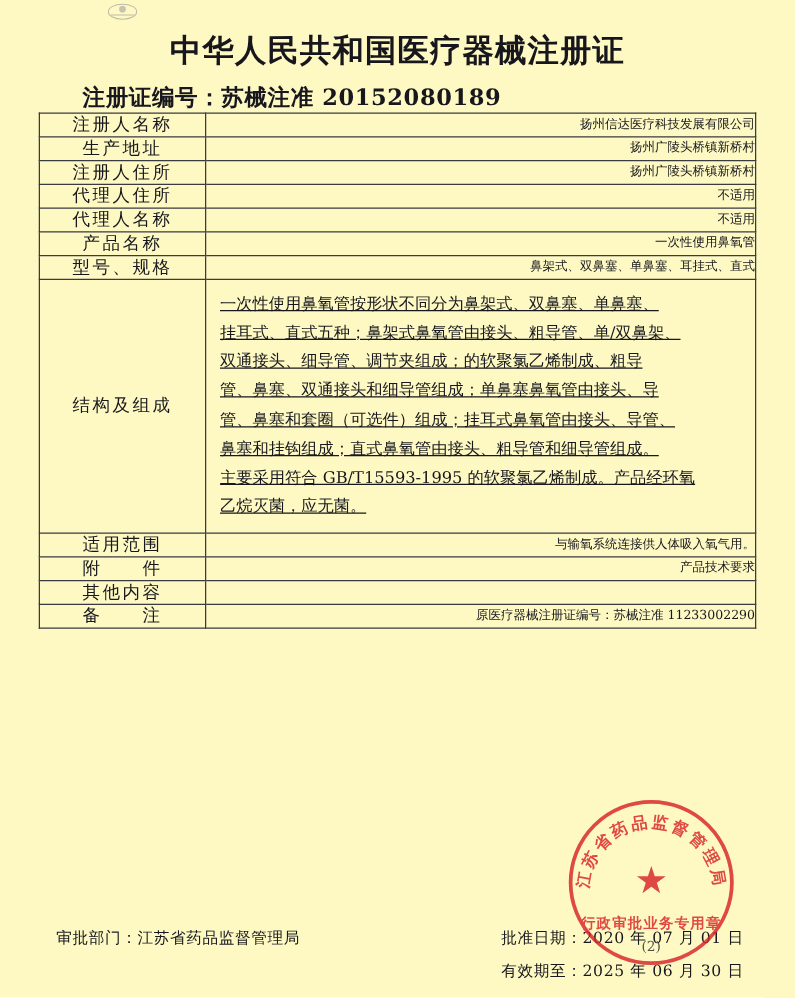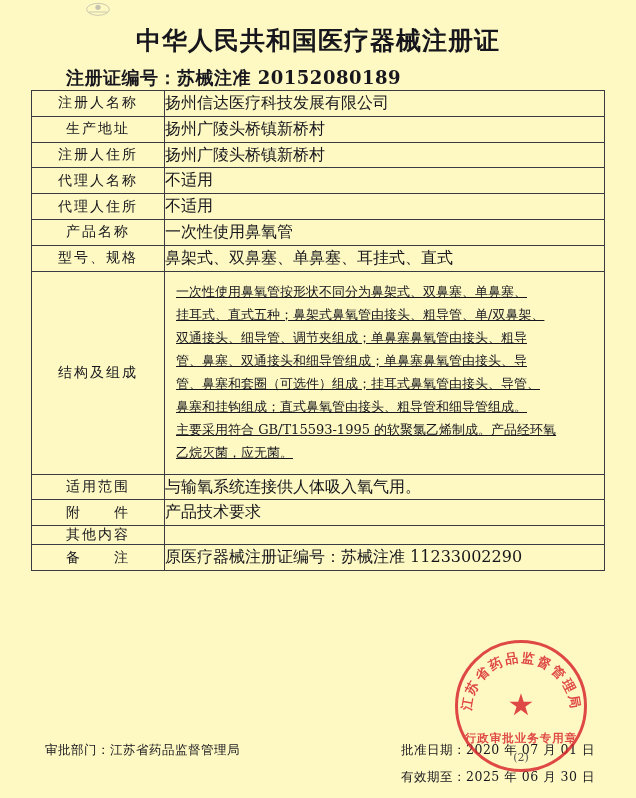--- a/index.html
+++ b/index.html
@@ -70,23 +70,24 @@
     text-align: center;
     font-family: "DejaVu Serif", "Liberation Serif", serif;
     font-size: 14px;
     letter-spacing: 2px;
     padding: 6px 2px;
     color: #17171d;
   }
   td.value {
     padding: 7px 9px 7px 11px;
     font-family: "DejaVu Serif", "Liberation Serif", serif;
-    font-size: 16px;
+    font-size: 10px;
     line-height: 1.55;
     color: #17171d;
+    text-align: right;
   }
   td.value.struct {
     padding: 8px 11px 9px 11px;
     line-height: 1.78;
     font-size: 13px;
     text-align: justify;
     text-decoration: underline;
   }
   .struct p { margin: 0; }
   .footer {
@@ -191,41 +192,41 @@
       </tr>
       <tr>
         <td class="label">生产地址</td>
         <td class="value">扬州广陵头桥镇新桥村</td>
       </tr>
       <tr>
         <td class="label">注册人住所</td>
         <td class="value">扬州广陵头桥镇新桥村</td>
       </tr>
       <tr>
+        <td class="label">代理人住所</td>
+        <td class="value">不适用</td>
+      </tr>
+      <tr>
         <td class="label">代理人名称</td>
-        <td class="value">不适用</td>
-      </tr>
-      <tr>
-        <td class="label">代理人住所</td>
         <td class="value">不适用</td>
       </tr>
       <tr>
         <td class="label">产品名称</td>
         <td class="value">一次性使用鼻氧管</td>
       </tr>
       <tr>
         <td class="label">型号、规格</td>
         <td class="value">鼻架式、双鼻塞、单鼻塞、耳挂式、直式</td>
       </tr>
       <tr>
         <td class="label">结构及组成</td>
         <td class="value struct">
           <p>一次性使用鼻氧管按形状不同分为鼻架式、双鼻塞、单鼻塞、</p>
           <p>挂耳式、直式五种；鼻架式鼻氧管由接头、粗导管、单/双鼻架、</p>
-          <p>双通接头、细导管、调节夹组成；单鼻塞鼻氧管由接头、粗导</p>
+          <p>双通接头、细导管、调节夹组成；的软聚氯乙烯制成、粗导</p>
           <p>管、鼻塞、双通接头和细导管组成；单鼻塞鼻氧管由接头、导</p>
           <p>管、鼻塞和套圈（可选件）组成；挂耳式鼻氧管由接头、导管、</p>
           <p>鼻塞和挂钩组成；直式鼻氧管由接头、粗导管和细导管组成。</p>
           <p>主要采用符合 GB/T15593-1995 的软聚氯乙烯制成。产品经环氧</p>
           <p>乙烷灭菌，应无菌。</p>
         </td>
       </tr>
       <tr>
         <td class="label">适用范围</td>
         <td class="value">与输氧系统连接供人体吸入氧气用。</td>

